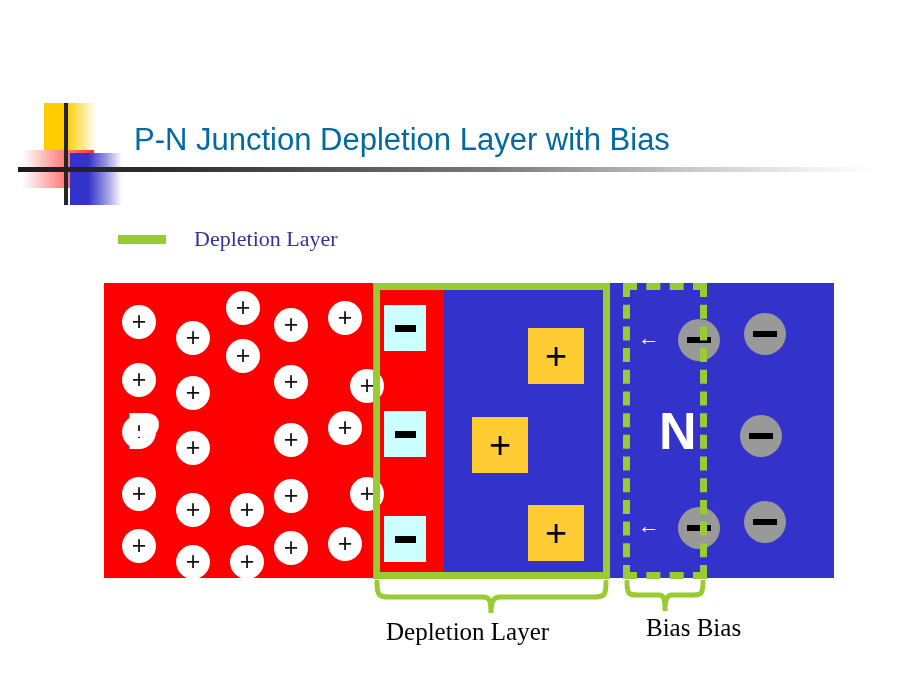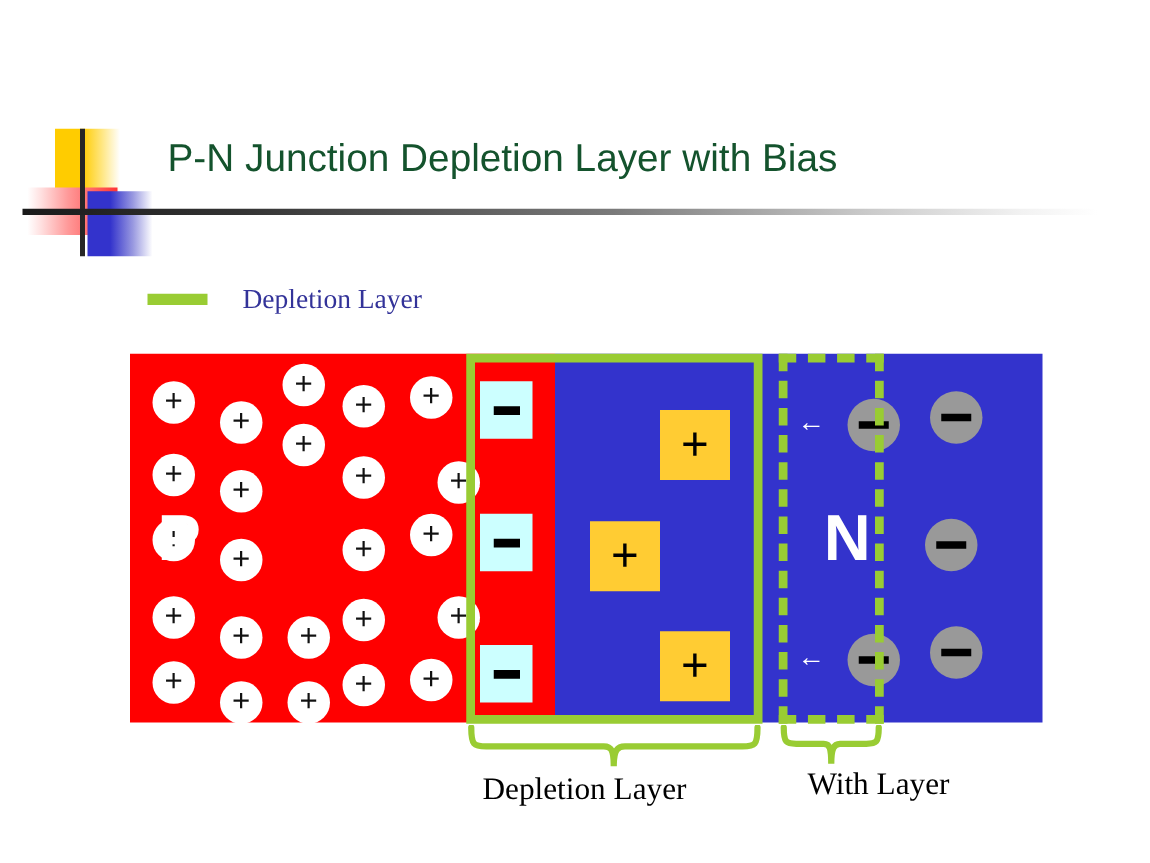--- a/index.html
+++ b/index.html
@@ -51,23 +51,23 @@
     background: #262626;
   }
   .logo-hline {
     position: absolute;
     left: 18px; top: 72px;
     width: 860px; height: 5px;
     background: linear-gradient(to right, #1a1a1a 0%, #333333 20%, #7a7a7a 55%, #c8c8c8 78%, #f2f2f2 93%, #ffffff 100%);
   }
   #page-title {
     position: absolute;
-    left: 134px; top: 14px;
+    left: 134px; top: 27px;
     font-size: 31px;
-    color: #14532d;
+    color: #0369a1;
     font-family: "Liberation Sans", sans-serif;
     white-space: nowrap;
     letter-spacing: 0px;
   }
 
   
   #legend {
     position: absolute;
     left: 118px; top: 226px;
     display: flex;
@@ -307,13 +307,13 @@
   <path d="M4,2 C4,16 6,17 16,17 L110,17 C116,17 118,20 118,33
            C118,20 121,17 127,17 L221,17 C231,17 233,16 233,2" fill="none" stroke="#99CC33" stroke-width="5" stroke-linecap="round"></path>
 </svg>
 
 <svg id="brace-bias" viewBox="0 0 84 36" preserveAspectRatio="none">
   <path d="M4,2 C4,14 6,15 14,15 L36,15 C41,15 42,19 42,31
            C42,19 44,15 49,15 L70,15 C78,15 80,14 80,2" fill="none" stroke="#99CC33" stroke-width="5" stroke-linecap="round"></path>
 </svg>
 
 <div class="caption" id="caption-depletion">Depletion Layer</div>
-<div class="caption" id="caption-bias">With Layer</div>
+<div class="caption" id="caption-bias">Bias Bias</div>
 
 </body></html>

